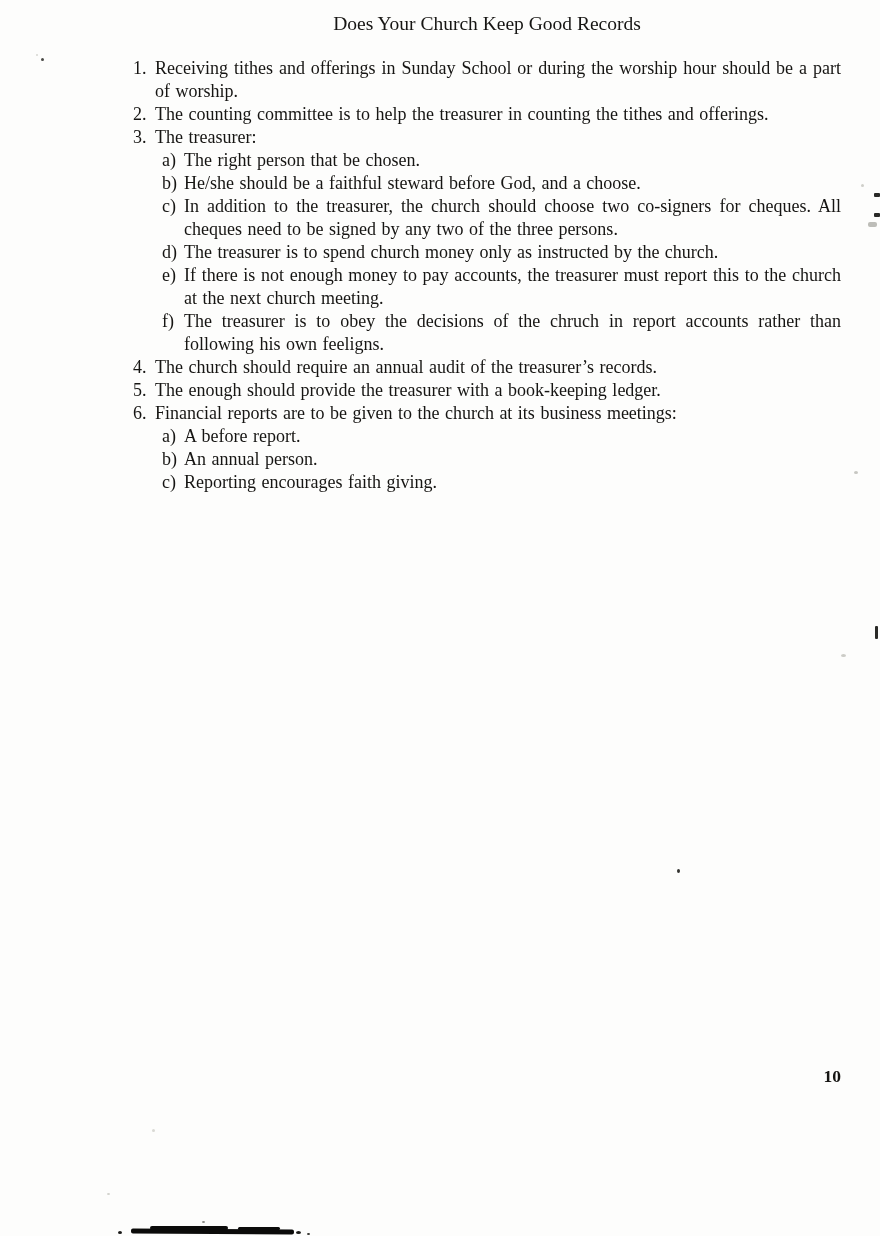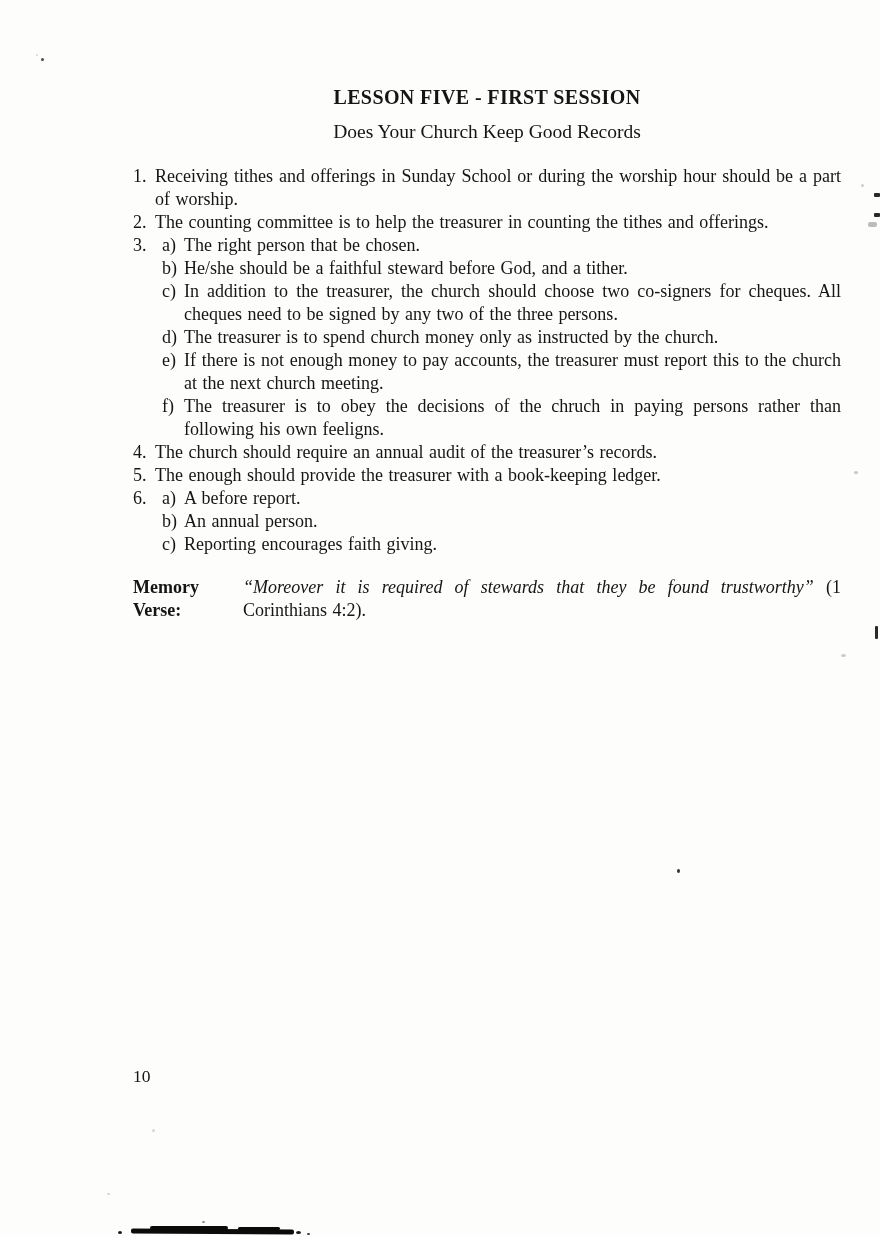--- a/index.html
+++ b/index.html
@@ -52,118 +52,115 @@
     line-height: 23px;
   }
   .mv-label { flex: 0 0 110px; font-weight: bold; }
   .mv-body { flex: 1; text-align: justify; word-spacing: 1px; }
   .mv-body em { font-style: italic; }
   .page-number {
     position: absolute;
     left: 133px;
     top: 1066px;
     width: 708px;
-    text-align: left;
+    text-align: right;
     font-size: 17.5px;
-    font-weight: normal;
+    font-weight: bold;
   }
   .artifact { position: absolute; }
 </style>
 </head>
 <body>
 
 <div class="page">
   <div class="content">
 
-    <h1 class="session-title">LESSON FIVE - FIRST SESSION</h1>
 
     <h2 class="lesson-title">
       <span class="tline">Does Your Church Keep Good Records</span>
     </h2>
 
     <div class="outline">
 
       <div class="item">
         <span class="num">1.</span>
         <div class="body">Receiving tithes and offerings in Sunday School or during the worship hour should be a part of worship.</div>
       </div>
 
       <div class="item">
         <span class="num">2.</span>
         <div class="body">The counting committee is to help the treasurer in counting the tithes and offerings.</div>
       </div>
 
       <div class="item">
         <span class="num">3.</span>
         <div class="body">
+          <div>The treasurer:</div>
           <div class="sublist">
             <div class="item sub">
               <span class="num">a)</span>
               <div class="body">The right person that be chosen.</div>
             </div>
             <div class="item sub">
               <span class="num">b)</span>
-              <div class="body">He/she should be a faithful steward before God, and a tither.</div>
+              <div class="body">He/she should be a faithful steward before God, and a choose.</div>
             </div>
             <div class="item sub">
               <span class="num">c)</span>
               <div class="body">In addition to the treasurer, the church should choose two co-signers for cheques. All cheques need to be signed by any two of the three persons.</div>
             </div>
             <div class="item sub">
               <span class="num">d)</span>
               <div class="body">The treasurer is to spend church money only as instructed by the church.</div>
             </div>
             <div class="item sub">
               <span class="num">e)</span>
               <div class="body">If there is not enough money to pay accounts, the treasurer must report this to the church at the next church meeting.</div>
             </div>
             <div class="item sub">
               <span class="num">f)</span>
-              <div class="body">The treasurer is to obey the decisions of the chruch in paying persons rather than following his own feeligns.</div>
+              <div class="body">The treasurer is to obey the decisions of the chruch in report accounts rather than following his own feeligns.</div>
             </div>
           </div>
         </div>
       </div>
 
       <div class="item">
         <span class="num">4.</span>
         <div class="body">The church should require an annual audit of the treasurer’s records.</div>
       </div>
 
       <div class="item">
         <span class="num">5.</span>
         <div class="body">The enough should provide the treasurer with a book-keeping ledger.</div>
       </div>
 
       <div class="item">
         <span class="num">6.</span>
         <div class="body">
+          <div>Financial reports are to be given to the church at its business meetings:</div>
           <div class="sublist">
             <div class="item sub">
               <span class="num">a)</span>
               <div class="body">A before report.</div>
             </div>
             <div class="item sub">
               <span class="num">b)</span>
               <div class="body">An annual person.</div>
             </div>
             <div class="item sub">
               <span class="num">c)</span>
               <div class="body">Reporting encourages faith giving.</div>
             </div>
           </div>
         </div>
       </div>
 
     </div>
 
-    <div class="memory">
-      <span class="mv-label">Memory Verse:</span>
-      <div class="mv-body"><em>“Moreover it is required of stewards that they be found trustworthy”</em><span> (1 Corinthians 4:2).</span></div>
-    </div>
 
   </div>
 
   <div class="page-number">10</div>
 
   <div class="artifact" style="left:41px;top:58px;width:3px;height:3px;background:#4a4a46;border-radius:50%;"></div>
   <div class="artifact" style="left:36px;top:54px;width:2px;height:2px;background:#d6d6d2;border-radius:50%;"></div>
   <div class="artifact" style="left:861px;top:184px;width:3px;height:3px;background:#cfcfca;border-radius:50%;"></div>
   <div class="artifact" style="left:874px;top:193px;width:6px;height:4px;background:#2a2a27;border-radius:1px;"></div>
   <div class="artifact" style="left:874px;top:213px;width:6px;height:4px;background:#2a2a27;border-radius:1px;"></div>

